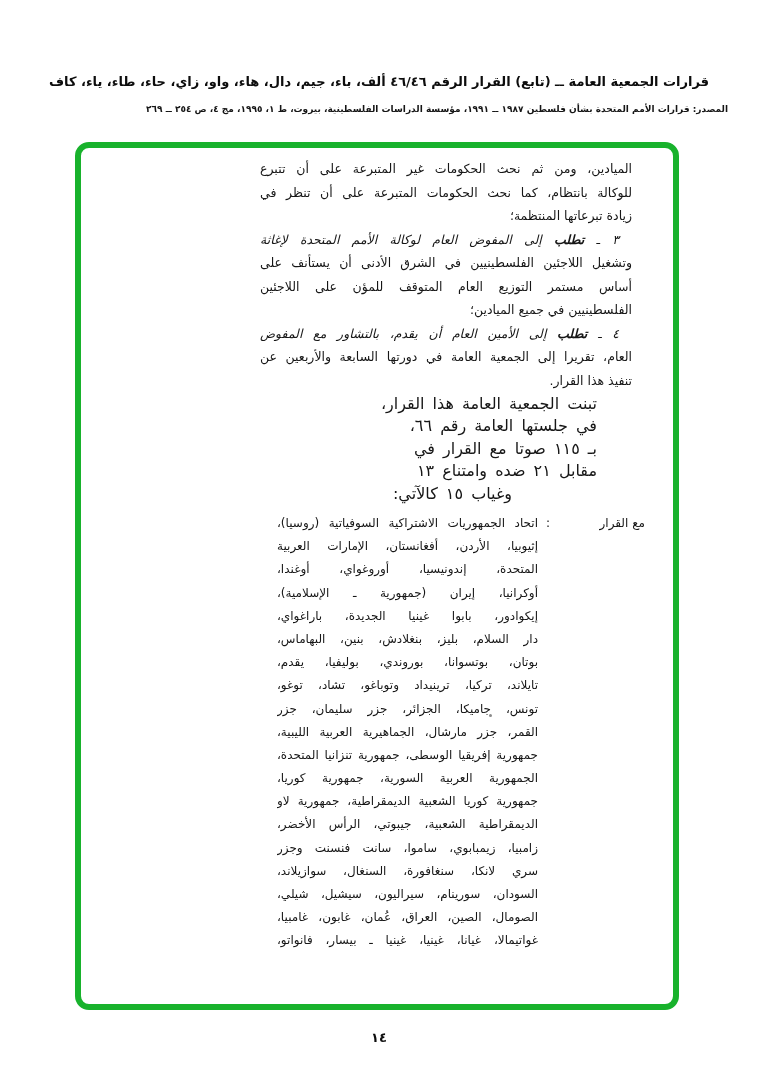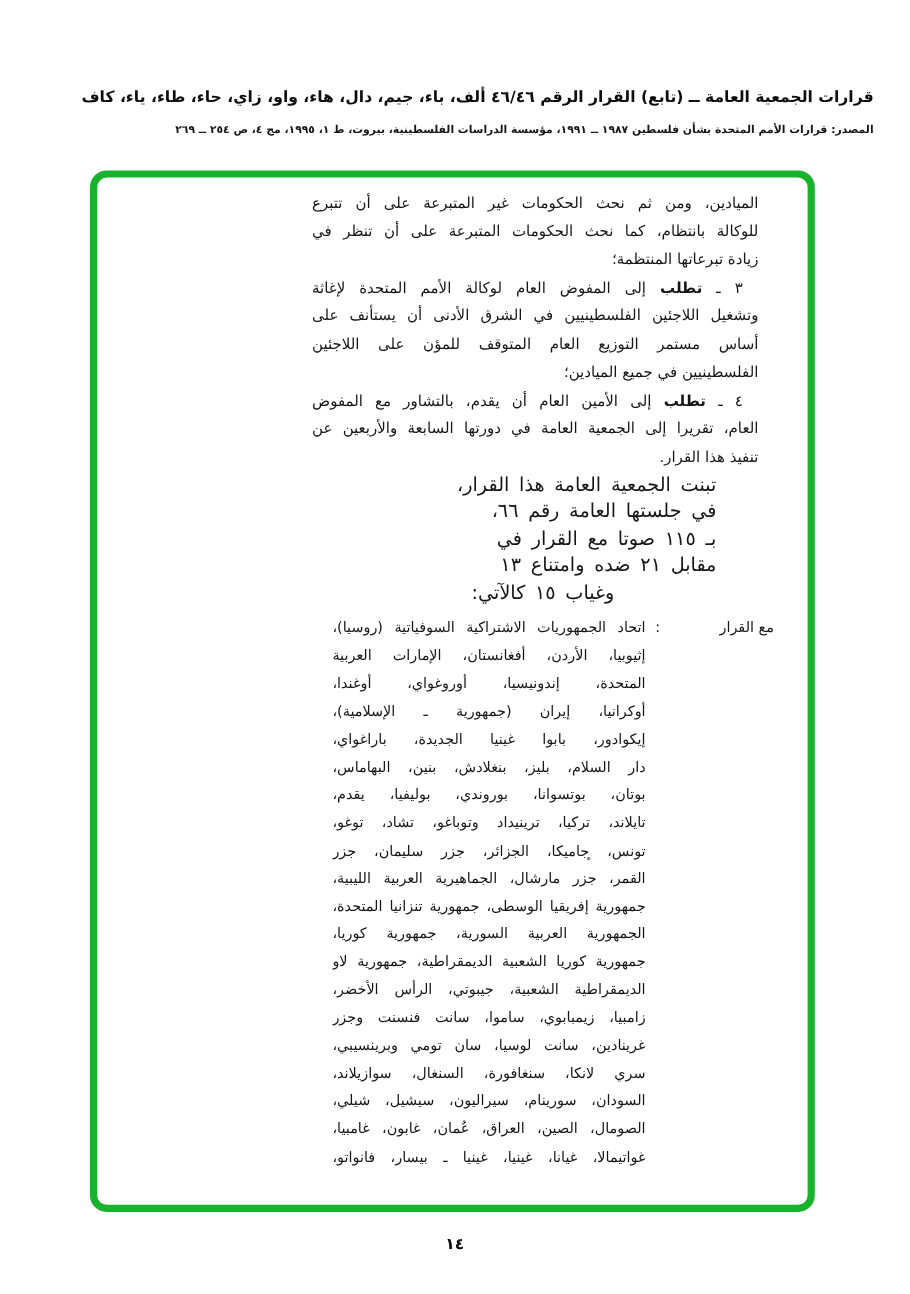--- a/index.html
+++ b/index.html
@@ -1,28 +1,28 @@
 <!DOCTYPE html>
 <html><head>
 <meta charset="utf-8">
 <style>
   html,body{margin:0;padding:0;}
   .page{position:relative;width:758px;height:1078px;background:#ffffff;overflow:hidden;
         font-family:"DejaVu Sans",sans-serif;color:#161616;}
-  .header-title{position:absolute;top:74px;left:30px;width:698px;text-align:right;
+  .header-title{position:absolute;top:74px;left:30px;width:698px;text-align:center;
         direction:rtl;font-size:13px;font-weight:bold;white-space:nowrap;color:#0d0d0d;}
   .header-source{position:absolute;top:104px;left:30px;width:698px;text-align:right;
         direction:rtl;font-size:9px;font-weight:bold;white-space:nowrap;color:#151515;}
   .frame{position:absolute;left:75px;top:142px;width:604px;height:868px;box-sizing:border-box;
         border:6px solid #18b22c;border-radius:14px;background:transparent;}
   .paras{position:absolute;top:157px;right:126px;width:372px;direction:rtl;
         font-size:12.5px;line-height:23.5px;margin-left:31px;}
   .pline{text-align:justify;text-align-last:justify;height:23.5px;overflow:hidden;}
   .pline.right{text-align:right;text-align-last:right;}
-  .pline.indent{padding-right:13px;}
+  .pline.indent{padding-right:13px;font-style:italic;}
   .bold{font-weight:bold;}
   .summary{position:absolute;top:393px;right:161px;width:252px;direction:rtl;
         font-size:16px;line-height:22.4px;text-align:right;word-spacing:3px;}
   .sline{height:22.4px;overflow:hidden;}
   .sline.shift{padding-right:85px;}
   .votes{position:absolute;top:512px;right:113px;width:368px;direction:rtl;
         font-size:12px;line-height:23.2px;}
   .vote-first{display:flex;height:23.2px;overflow:hidden;}
   .vote-label-wrap{flex:0 0 107px;display:flex;justify-content:space-between;
         box-sizing:border-box;padding-left:8px;}
@@ -81,21 +81,20 @@
       <div class="vline">دار السلام، بليز، بنغلادش، بنين، البهاماس،</div>
       <div class="vline">بوتان، بوتسوانا، بوروندي، بوليفيا، يقدم،</div>
       <div class="vline">تايلاند، تركيا، ترينيداد وتوباغو، تشاد، توغو،</div>
       <div class="vline">تونس، جاميكا، الجزائر، جزر سليمان، جزر</div>
       <div class="vline">القمر، جزر مارشال، الجماهيرية العربية الليبية،</div>
       <div class="vline">جمهورية إفريقيا الوسطى، جمهورية تنزانيا المتحدة،</div>
       <div class="vline">الجمهورية العربية السورية، جمهورية كوريا،</div>
       <div class="vline">جمهورية كوريا الشعبية الديمقراطية، جمهورية لاو</div>
       <div class="vline">الديمقراطية الشعبية، جيبوتي، الرأس الأخضر،</div>
       <div class="vline">زامبيا، زيمبابوي، ساموا، سانت فنسنت وجزر</div>
-      <div class="vline">غرينادين، سانت لوسيا، سان تومي وبرينسيبي،</div>
       <div class="vline">سري لانكا، سنغافورة، السنغال، سوازيلاند،</div>
       <div class="vline">السودان، سورينام، سيراليون، سيشيل، شيلي،</div>
       <div class="vline">الصومال، الصين، العراق، عُمان، غابون، غامبيا،</div>
       <div class="vline">غواتيمالا، غيانا، غينيا، غينيا ـ بيسار، فانواتو،</div>
     </div>
 
   <div class="artifact-dot"></div>
 
   <div class="page-number">١٤</div>
 

